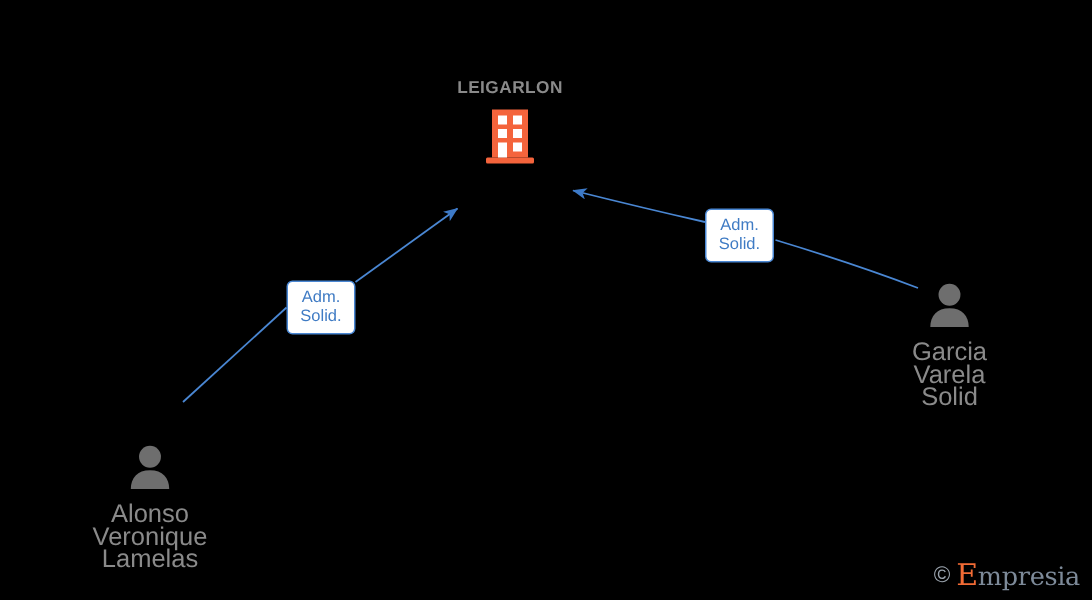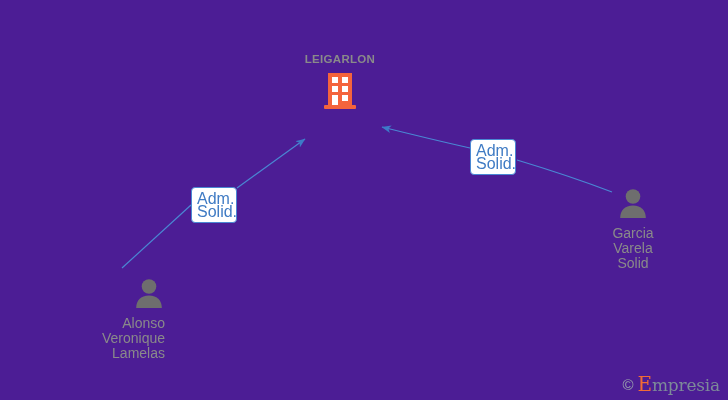--- a/index.html
+++ b/index.html
@@ -7,21 +7,21 @@
     padding: 0;
     background: #ffffff;
   }
   body {
     font-family: "Liberation Sans", sans-serif;
   }
   #canvas {
     position: relative;
     width: 728px;
     height: 400px;
-    background: #4c1d95;
+    background: #000000;
     overflow: hidden;
   }
   #edges {
     position: absolute;
     left: 0;
     top: 0;
     width: 728px;
     height: 400px;
   }
 
@@ -51,38 +51,38 @@
     position: absolute;
     width: 130px;
     text-align: center;
   }
   .person-icon {
     display: inline-block;
     line-height: 0;
   }
   .person-name {
     margin-top: 4px;
-    font-size: 14px;
+    font-size: 17px;
     color: #8a8a8a;
     line-height: 15px;
   }
   .person-name span { display: block; }
 
-  #person-left  { left: 35px;  top: 278px; text-align: right; }
+  #person-left  { left: 35px;  top: 296px; }
   #person-right { left: 568px; top: 188px; }
 
   
   .rel-label {
     position: absolute;
     box-sizing: border-box;
     border: 1px solid #4a87d3;
     border-radius: 4px;
     background: #ffffff;
     color: #3f7bc4;
-    font-size: 16px;
+    font-size: 11px;
     line-height: 13px;
     text-align: center;
     padding: 4px 5px;
     width: 46px;
   }
   .rel-label span { display: block; }
   #rel-label-left  { left: 191px; top: 187px; }
   #rel-label-right { left: 470px; top: 139px; }
 
   

